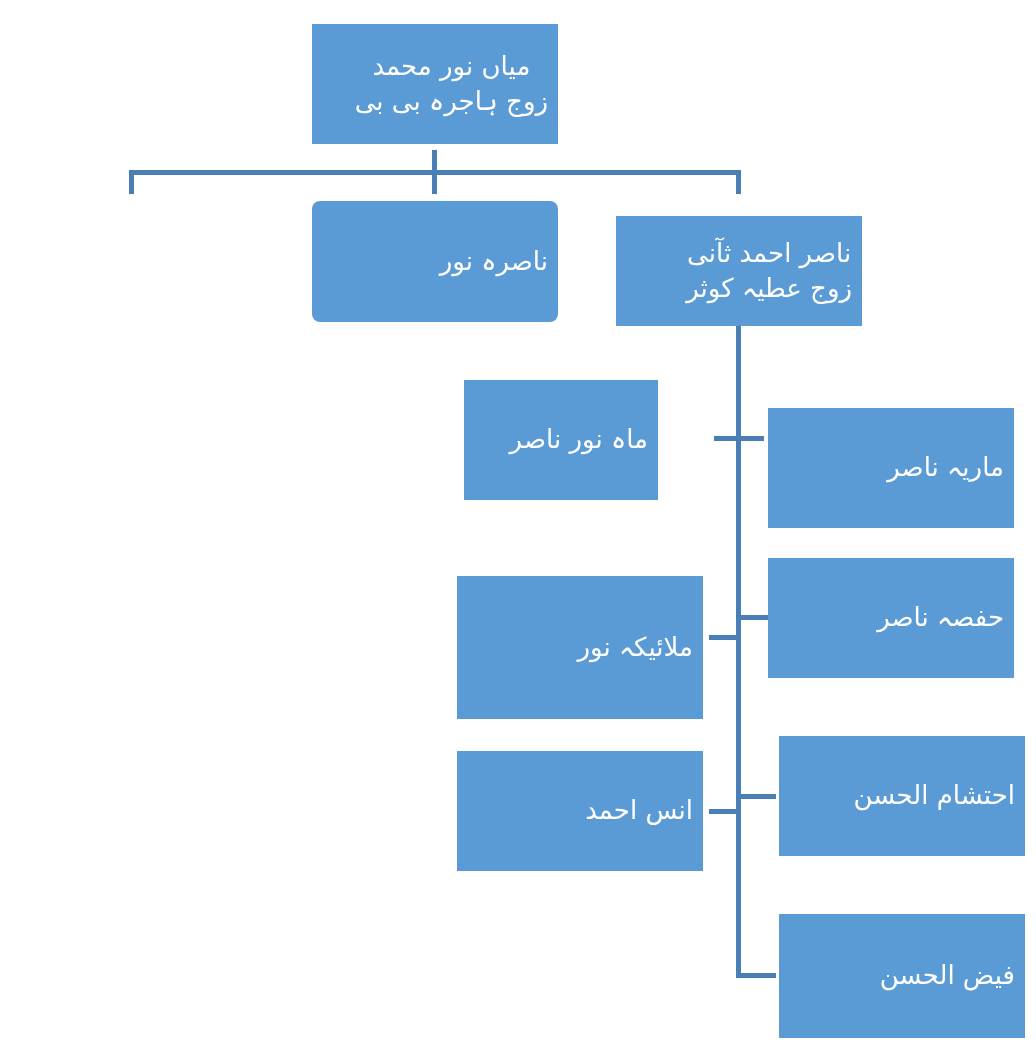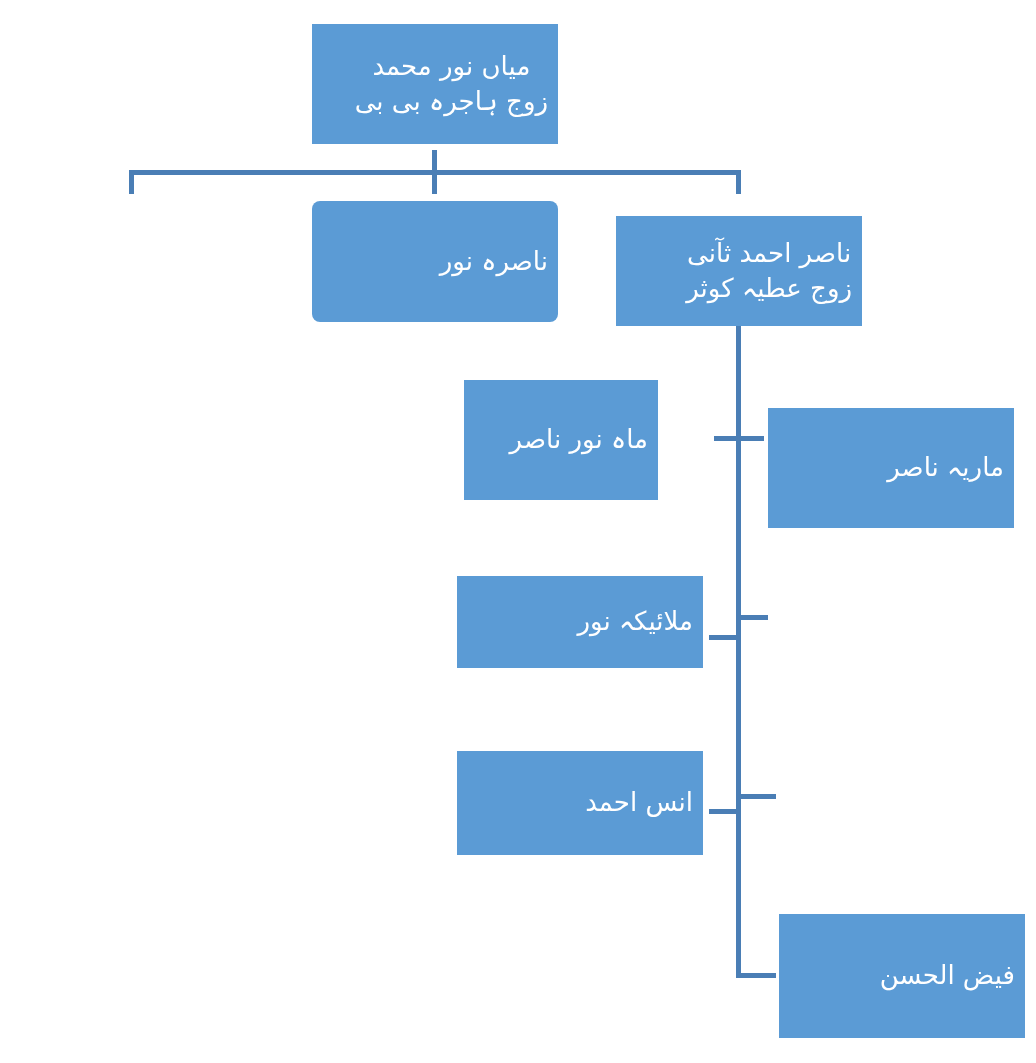--- a/index.html
+++ b/index.html
@@ -73,23 +73,29 @@
     <span class="label">ناصر احمد ثآنی
 زوج عطیہ کوثر</span>
   </div>
 
   <div class="node" style="left:768px; top:380px; width:246px; height:120px;margin-top:28px;">
     <span class="label">ماریہ ناصر</span>
   </div>
   <div class="node" style="left:464px; top:380px; width:194px; height:120px;">
     <span class="label">ماہ نور ناصر</span>
   </div>
-  <div class="node" style="left:457px; top:576px; width:246px; height:92px;">
+  <div class="node" style="left:768px; top:558px; width:246px; height:120px;">
+    <span class="label">حفصہ ناصر</span>
+  </div>
+  <div class="node" style="left:457px; top:576px; width:246px; height:143px;">
     <span class="label">ملائیکہ نور</span>
   </div>
-  <div class="node" style="left:457px; top:751px; width:246px; height:104px;">
+  <div class="node" style="left:779px; top:736px; width:246px; height:120px;">
+    <span class="label">احتشام الحسن</span>
+  </div>
+  <div class="node" style="left:457px; top:751px; width:246px; height:120px;">
     <span class="label">انس احمد</span>
   </div>
   <div class="node" style="left:779px; top:914px; width:246px; height:124px;">
     <span class="label">فیض الحسن</span>
   </div>
 
 </div>
 
 </body></html>

